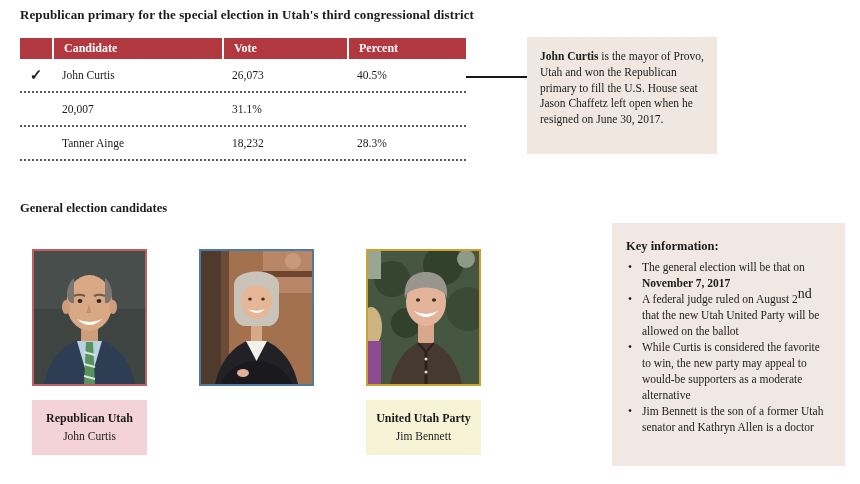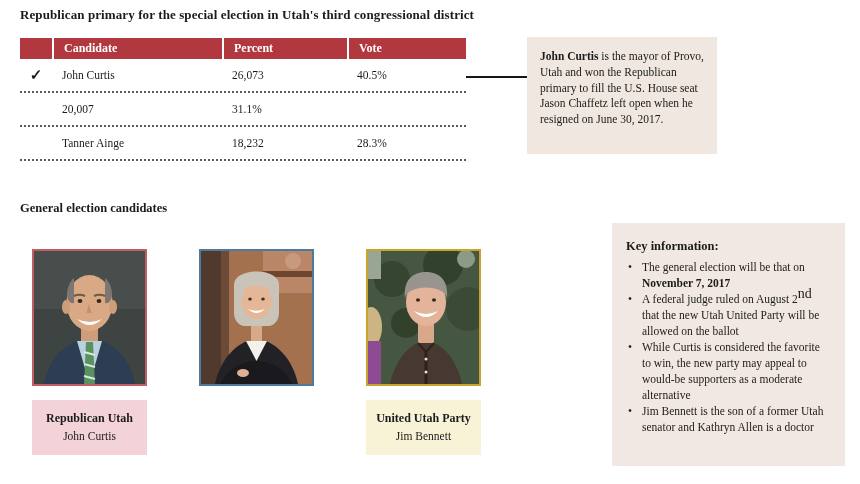--- a/index.html
+++ b/index.html
@@ -92,22 +92,22 @@
 <body>
 
 <div class="page">
 
   <div class="title">Republican primary for the special election in Utah's third congressional district</div>
 
   <div class="ptable">
     <div class="thead">
       <div class="th first"></div>
       <div class="th">Candidate</div>
+      <div class="th">Vote</div>
       <div class="th">Percent</div>
-      <div class="th">Vote</div>
     </div>
     <div class="trow">
       <div class="td check-cell">✓</div>
       <div class="td">John Curtis</div>
       <div class="td">26,073</div>
       <div class="td">40.5%</div>
     </div>
     <div class="trow">
       <div class="td check-cell"></div>
       <div class="td">20,007</div>

